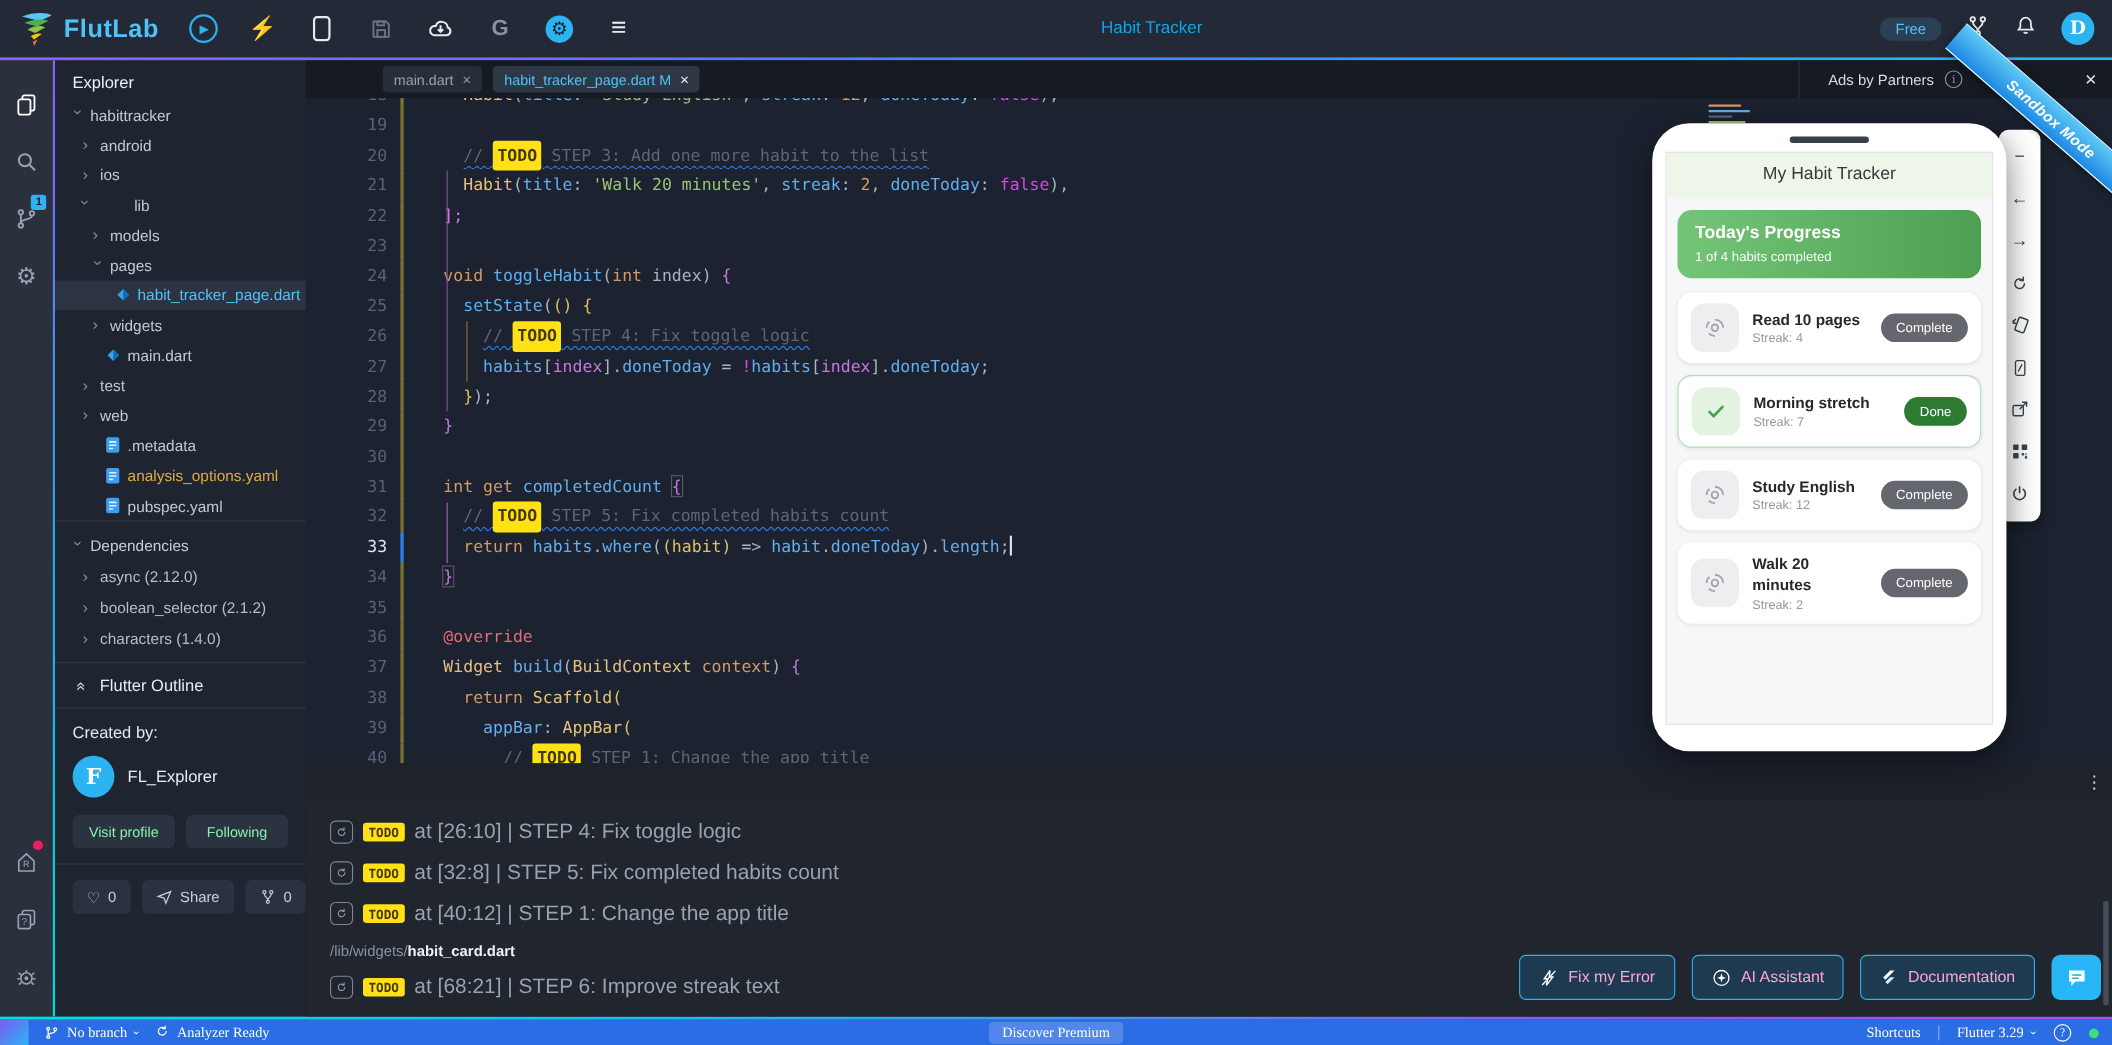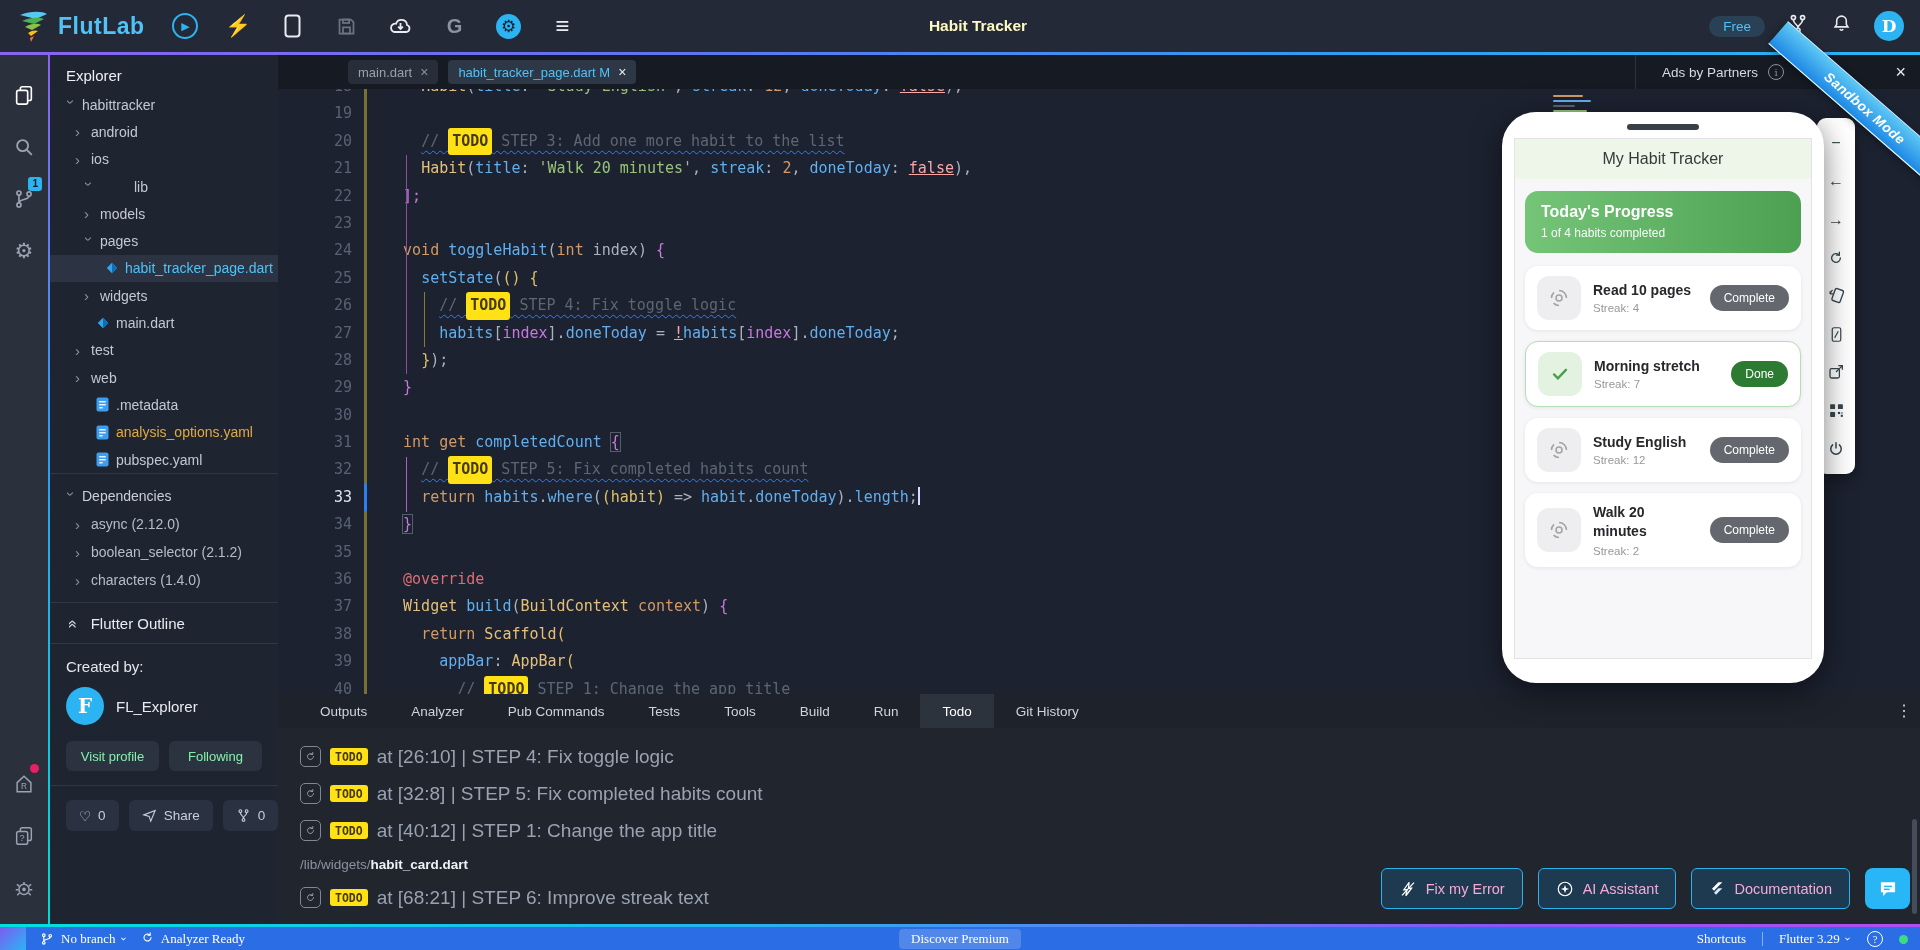--- a/index.html
+++ b/index.html
@@ -12,21 +12,21 @@
   .logo-wrap{display:flex;align-items:center;gap:8px;}
   .logo-mark{width:34px;height:34px;}
   .logo-text{font-size:23px;font-weight:bold;color:#4fc3f7;letter-spacing:.5px;}
   .tb-icons{display:flex;align-items:center;gap:26px;margin-left:26px;}
   .tb-ic{width:28px;height:28px;display:flex;align-items:center;justify-content:center;cursor:pointer;}
   .play-circ{width:26px;height:26px;border:2px solid #2bb3f2;border-radius:50%;display:flex;align-items:center;justify-content:center;color:#2bb3f2;font-size:11px;padding-left:2px;}
   .bolt{color:#ffd600;font-size:21px;}
   .gear-blue{width:25px;height:25px;border-radius:50%;background:#2bb3f2;color:#15202e;display:flex;align-items:center;justify-content:center;font-size:17px;}
   .gchar{color:#8b93a1;font-size:20px;font-weight:bold;}
   .burger{color:#e8ecf2;font-size:24px;}
-  .tb-title{position:absolute;left:978px;transform:translateX(-50%);font-size:15.5px;color:#fef9c3;font-weight:bold;}
+  .tb-title{position:absolute;left:1047px;transform:translateX(-50%);font-size:15.5px;color:#0ea5e9;}
   .tb-right{margin-left:auto;display:flex;align-items:center;gap:22px;}
   .free-badge{background:rgba(79,195,247,.16);color:#4fc3f7;border-radius:13px;padding:3px 14px;font-size:13.5px;}
   .avatar{width:30px;height:30px;border-radius:50%;background:#2bb3f2;color:#fff;display:flex;align-items:center;justify-content:center;font-family:"DejaVu Serif",serif;font-size:17px;font-weight:bold;}
   .grad-top{height:3px;background:linear-gradient(90deg,#8a63f0,#5e74f2 35%,#2f9df2 70%,#29b6f6);}
 
   
   .bodyrow{display:flex;height:869px;}
   .rail{width:48px;background:#2b313c;display:flex;flex-direction:column;align-items:center;padding:14px 0 10px;}
   .rail-ic{width:48px;height:52px;display:flex;align-items:center;justify-content:center;color:#9aa3b2;position:relative;cursor:pointer;}
   .rail-ic.active{color:#fff;}
@@ -75,21 +75,21 @@
   .eline{display:flex;height:27.4px;white-space:pre;}
   .eline:first-child{margin-top:-16px;}
   .ln{width:86px;text-align:right;padding-right:12px;color:#596273;flex:none;}
   .gitbar{width:3px;background:#7a7030;flex:none;}
   .eline.cur .ln{color:#dfe5ee;}
   .eline.cur .gitbar{background:#2d7ff0;}
   .codeln{padding-left:18px;color:#abb2bf;}
   .tok.kw{color:#d19a66;} .tok.cls{color:#e5c07b;} .tok.fn{color:#61afef;}
   .tok.str{color:#98c379;} .tok.num{color:#d19a66;} .tok.pun{color:#abb2bf;}
   .tok.brc{color:#c678dd;} .tok.yb{color:#e0c064;} .tok.cmt{color:#5e6673;}
-  .tok.ann{color:#e06c75;} .tok.cyn{color:#fca5a5;text-decoration:underline;} .tok.var{color:#c678dd;} .tok.txt{color:#abb2bf;}
+  .tok.ann{color:#e06c75;} .tok.cyn{color:#d946ef;} .tok.var{color:#c678dd;} .tok.txt{color:#abb2bf;}
   .tok.brcbox{color:#c678dd;outline:1px solid #555c6a;}
   .squiggle{text-decoration:underline wavy #2d7ff0 1px;text-underline-offset:4px;}
   .todobadge{display:inline-block;background:#ffe115;color:#45390a;border-radius:3px;padding:0 4px;font-weight:bold;}
   .cursor{display:inline-block;width:2px;height:18px;background:#cfe0ff;vertical-align:-3px;}
   .ig{position:absolute;width:1px;}
   .minimap{position:absolute;left:1275px;top:0;width:44px;display:flex;flex-direction:column;gap:3px;padding-top:6px;}
   .minimap i{display:block;height:2px;border-radius:1px;}
 
   
   .panel{height:230px;background:#20252e;flex:none;position:relative;}
@@ -286,21 +286,21 @@
             <span class="tlabel">habittracker</span>
           </div>
           <div class="trow" style="padding-left: 25px;">
             <span class="chev">›</span>
             <span class="tlabel">android</span>
           </div>
           <div class="trow" style="padding-left: 25px;">
             <span class="chev">›</span>
             <span class="tlabel">ios</span>
           </div>
-          <div class="trow" style="padding-left: 34px; gap: 40px;">
+          <div class="trow" style="padding-left: 22px; gap: 40px;">
             <span class="chev open">›</span>
             <span class="tlabel">lib</span>
           </div>
           <div class="trow" style="padding-left: 34px;">
             <span class="chev">›</span>
             <span class="tlabel">models</span>
           </div>
           <div class="trow" style="padding-left: 34px;">
             <span class="chev open">›</span>
             <span class="tlabel">pages</span>
@@ -481,31 +481,20 @@
             <i style="width:34px;background:#98c379;"></i>
           <i style="width:40px;background:#61afef;"></i>
             <i style="width:18px;background:#c678dd;"></i>
           <i style="width:33px;background:#abb2bf;"></i>
             <i style="width:26px;background:#d19a66;"></i>
         </div>
       </div>
 
       <section class="panel">
         <div class="ptabs">
-          <div id="ptabs" style="display:flex;align-items:stretch;">
-              <div class="ptab">Outputs</div>
-              <div class="ptab">Analyzer</div>
-              <div class="ptab">Pub Commands</div>
-              <div class="ptab">Tests</div>
-              <div class="ptab">Tools</div>
-              <div class="ptab">Build</div>
-              <div class="ptab">Run</div>
-              <div class="ptab active">Todo</div>
-              <div class="ptab">Git History</div>
-            </div>
           <span class="pdots">⋮</span>
         </div>
         <div class="prows">
             <div class="prow">
               <span class="iconbox">
                 <svg width="11" height="11" viewBox="0 0 24 24" fill="none" stroke="#9aa2b1" stroke-width="2" stroke-linecap="round">
                   <path d="M18.5 12 a6.5 6.5 0 1 1 -1.9 -4.6"></path>
                   <path d="M17 3.2 v4.4 h-4.4"></path>
                 </svg>
               </span>

